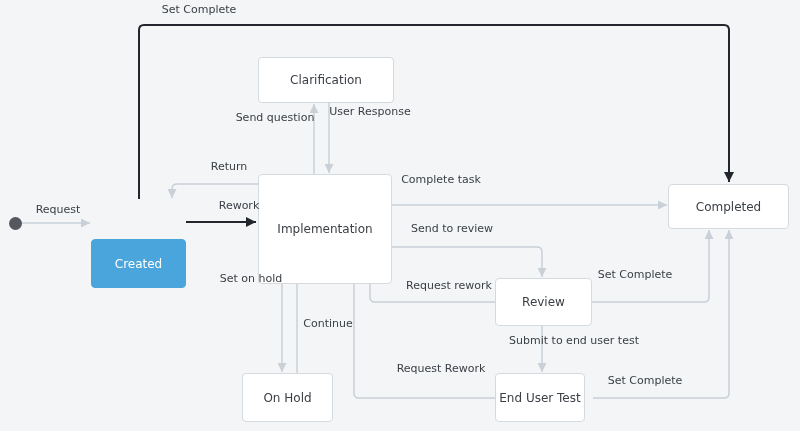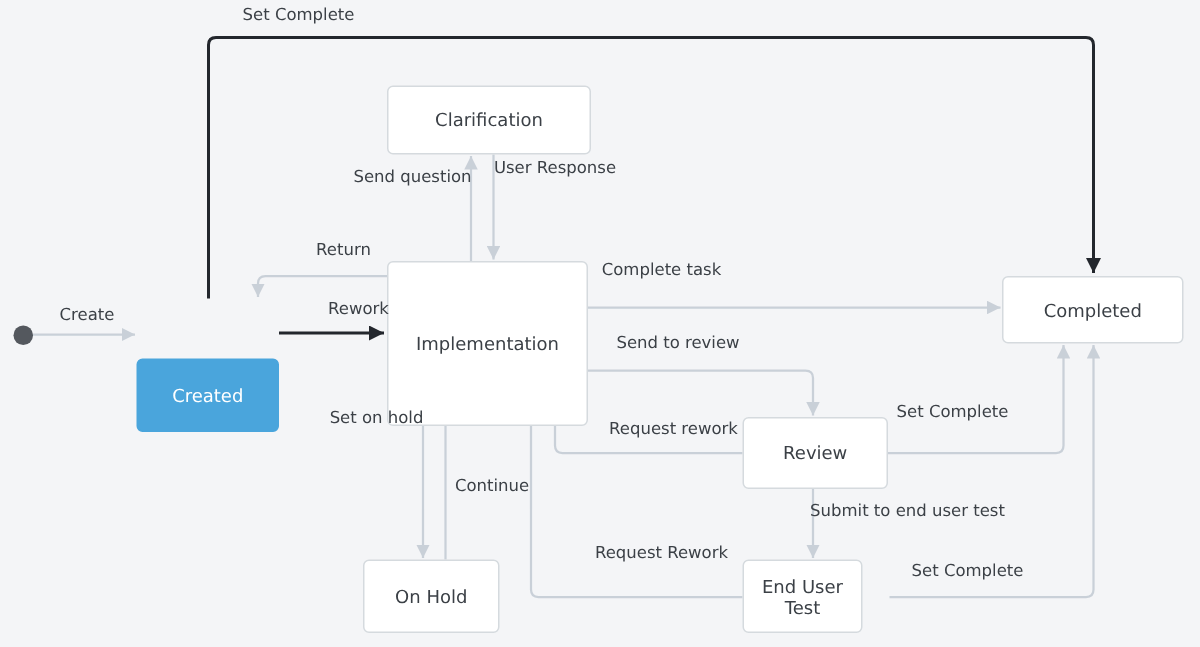--- a/index.html
+++ b/index.html
@@ -62,32 +62,32 @@
     <path class="edge-dark" d="M139,199 L139,30 Q139,25 144,25 L724,25 Q729,25 729,30 L729,182" marker-end="url(#arrD)"></path>
   </svg>
 
   <span class="dot" style="left:9px;top:217px;"></span>
 
   <div class="node accent" style="left:91px;top:199px;width:95px;height:49px;">Created</div>
   <div class="node" style="left:258px;top:57px;width:136px;height:46px;">Clarification</div>
   <div class="node" style="left:258px;top:174px;width:134px;height:110px;">Implementation</div>
   <div class="node" style="left:668px;top:184px;width:121px;height:45px;">Completed</div>
   <div class="node" style="left:495px;top:278px;width:97px;height:48px;">Review</div>
-  <div class="node" style="left:495px;top:373px;width:80px;height:49px;">End User Test</div>
+  <div class="node" style="left:495px;top:373px;width:90px;height:49px;">End User Test</div>
   <div class="node" style="left:242px;top:373px;width:91px;height:49px;">On Hold</div>
 
   <span class="elabel" style="left:199px;top:3px;">Set Complete</span>
-  <span class="elabel" style="left:58px;top:203px;">Create</span>
+  <span class="elabel" style="left:58px;top:203px;">Request</span>
   <span class="elabel" style="left:229px;top:160px;">Return</span>
   <span class="elabel" style="left:239px;top:199px;">Rework</span>
   <span class="elabel" style="left:275px;top:111px;">Send question</span>
   <span class="elabel" style="left:370px;top:105px;">User Response</span>
   <span class="elabel" style="left:441px;top:173px;">Complete task</span>
   <span class="elabel" style="left:452px;top:222px;">Send to review</span>
   <span class="elabel" style="left:449px;top:279px;">Request rework</span>
   <span class="elabel" style="left:635px;top:268px;">Set Complete</span>
-  <span class="elabel" style="left:605px;top:334px;">Submit to end user test</span>
+  <span class="elabel" style="left:574px;top:334px;">Submit to end user test</span>
   <span class="elabel" style="left:441px;top:362px;">Request Rework</span>
   <span class="elabel" style="left:645px;top:374px;">Set Complete</span>
   <span class="elabel" style="left:251px;top:272px;">Set on hold</span>
   <span class="elabel" style="left:328px;top:317px;">Continue</span>
 
 </div>
 
 </body></html>

